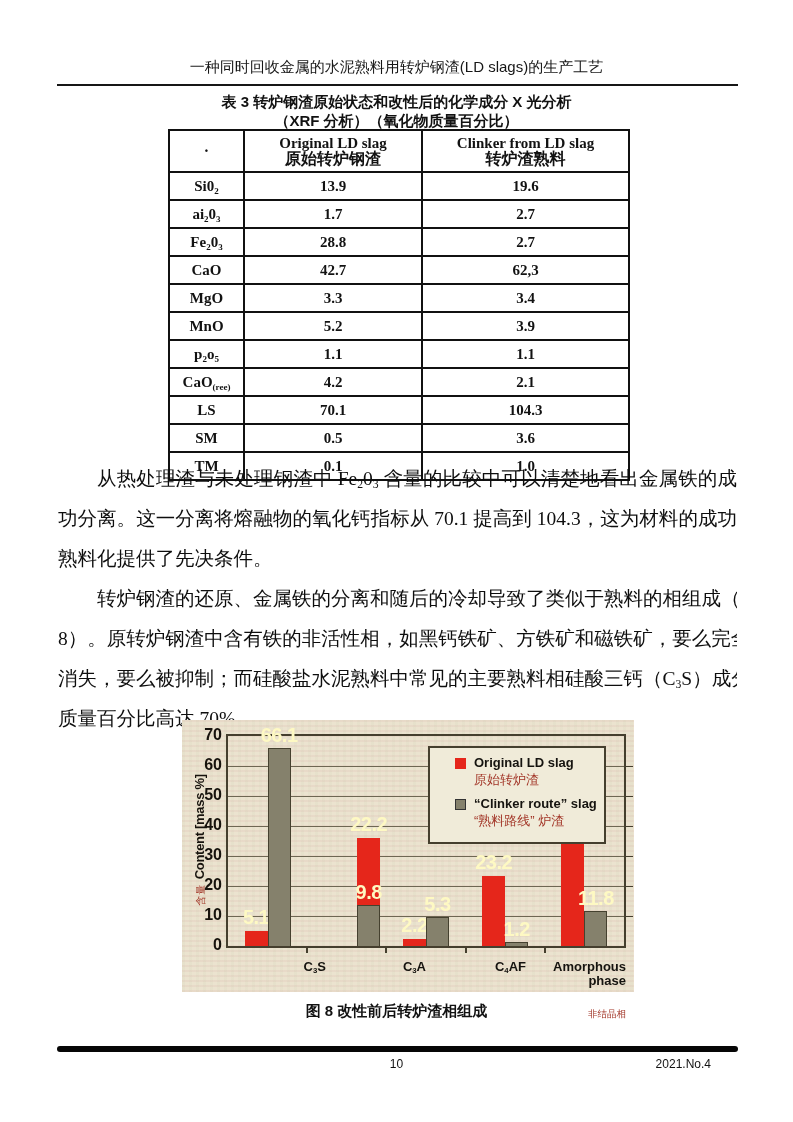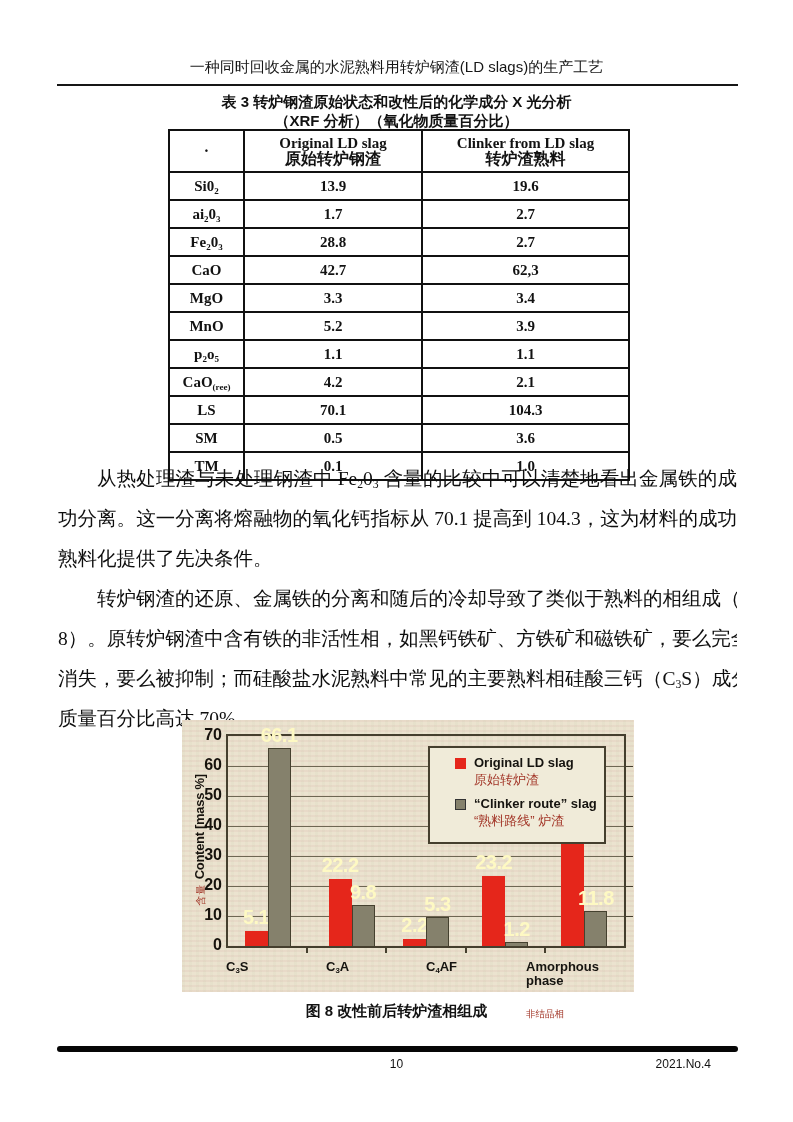--- a/index.html
+++ b/index.html
@@ -48,21 +48,21 @@
       transform-origin:0 0;white-space:nowrap;}
   .ytitle .yzh{font-size:10px;color:#a23527;letter-spacing:1px;}
   .ytitle .yen{font-size:13px;font-weight:bold;color:#17130d;letter-spacing:-0.3px;}
   .grp{position:absolute;bottom:0;display:flex;align-items:flex-end;justify-content:center;}
   .bar{position:relative;width:23px;box-sizing:border-box;}
   .bar.s0{background:#e5261b;}
   .bar.s1{background:#85816c;border:1px solid #45412f;border-bottom:none;}
   .bval{position:absolute;bottom:calc(100% + 2px);left:50%;transform:translateX(-50%);
       font-weight:bold;font-size:20px;color:#fef9c3;letter-spacing:-0.5px;}
   .xlabels{position:absolute;left:44px;top:240px;width:400px;display:flex;}
-  .xslot{flex:1;text-align:left;font-weight:bold;font-size:13px;color:#15130f;line-height:14px;}
+  .xslot{flex:1;text-align:right;font-weight:bold;font-size:13px;color:#15130f;line-height:14px;}
   .xsub{font-weight:normal;font-size:9.5px;color:#a23527;margin-top:19px;}
   .legend{position:absolute;left:246px;top:26px;width:178px;box-sizing:border-box;
       background:#f0ebd9;border:2px solid #453f2e;padding:8px 4px 4px 25px;}
   .lg-entry{margin-bottom:8px;display:flex;align-items:flex-start;}
   .lg-swatch{display:inline-block;width:11px;height:11px;margin:2px 8px 0 0;flex:0 0 auto;}
   .lg-swatch.s1{border:1px solid #333;box-sizing:border-box;}
   .lg-name{font-weight:bold;font-size:13px;line-height:14px;color:#15130f;}
   .lg-zh{font-size:13px;color:#a23527;margin-top:1px;}
 
   
@@ -207,21 +207,21 @@
         <div class="grid" style="bottom: 179px;"></div>
         <div class="rtick" style="bottom: 179px;"></div>
         <div class="grp" style="left: 0px; width: 79.2px;">
           <div class="bar s0" style="height: 15.3px;">
             <span class="bval">5.1</span>
           </div>
           <div class="bar s1" style="height: 198.3px;">
             <span class="bval">66.1</span>
           </div>
         </div>
-        <div class="grp" style="left: 84px; width: 79.2px;">
+        <div class="grp" style="left: 73px; width: 79.2px; flex-direction: column;">
           <div class="bar s0" style="height: 66.6px;">
             <span class="bval">22.2</span>
           </div>
           <div class="bar s1" style="height: 41px;">
             <span class="bval">9.8</span>
           </div>
         </div>
         <div class="xtick" style="left: 78.2px;"></div>
         <div class="grp" style="left: 158.4px; width: 79.2px;">
           <div class="bar s0" style="height: 6.6px;">

